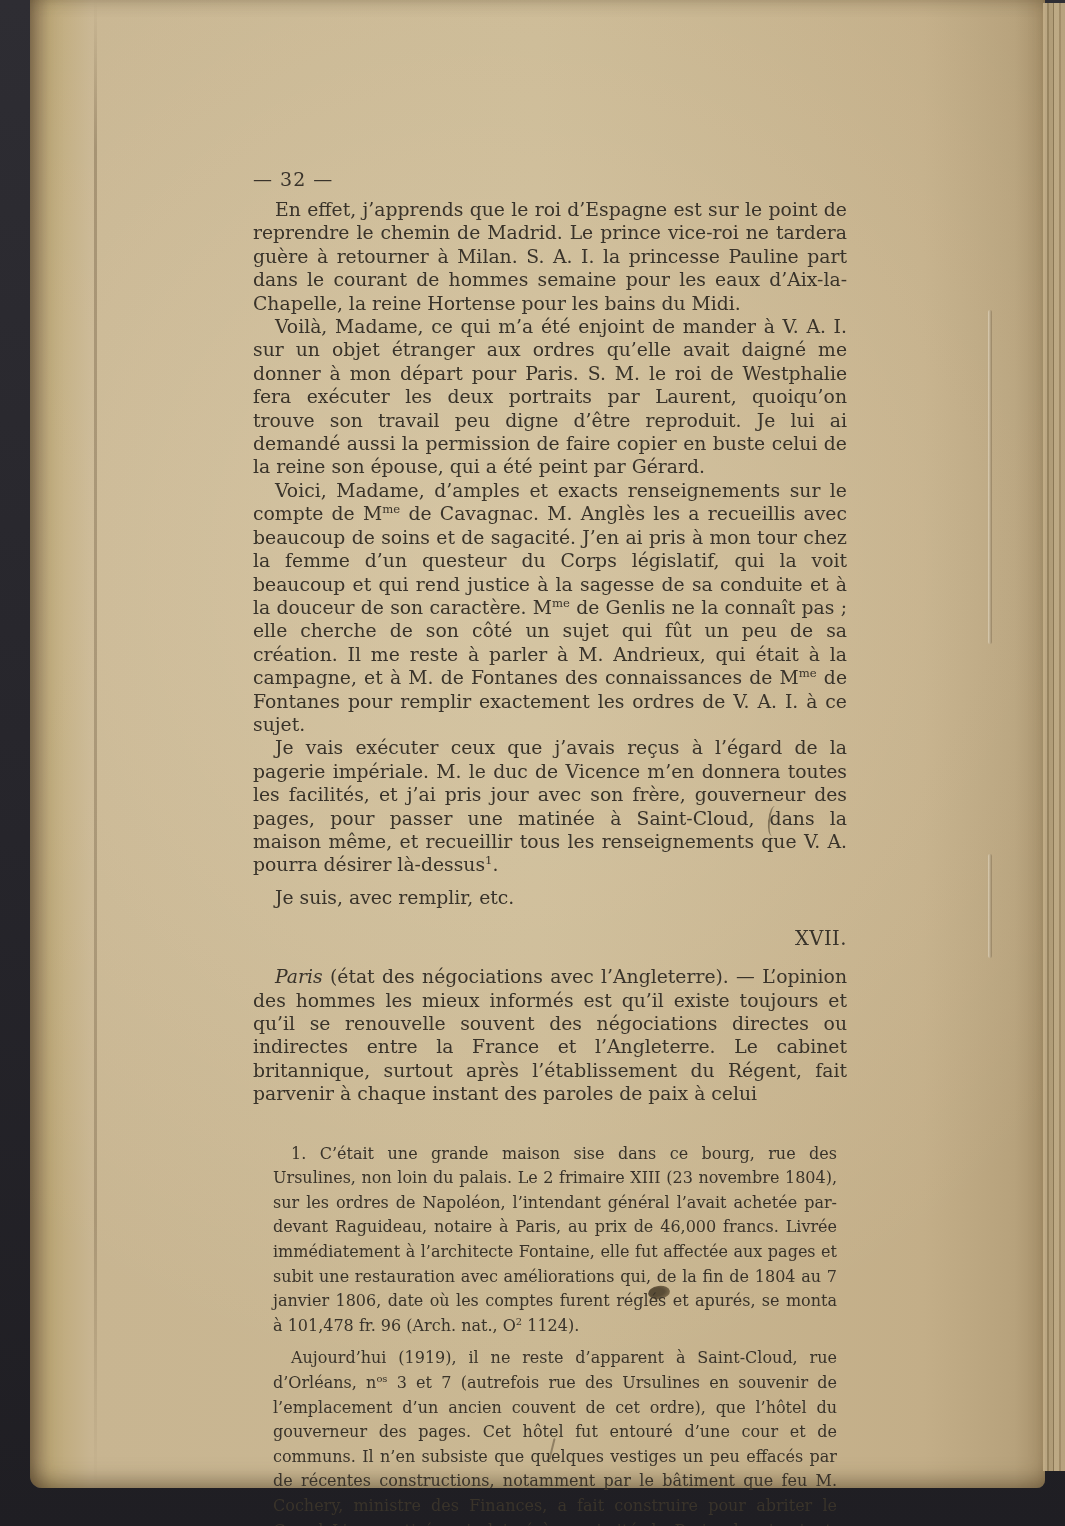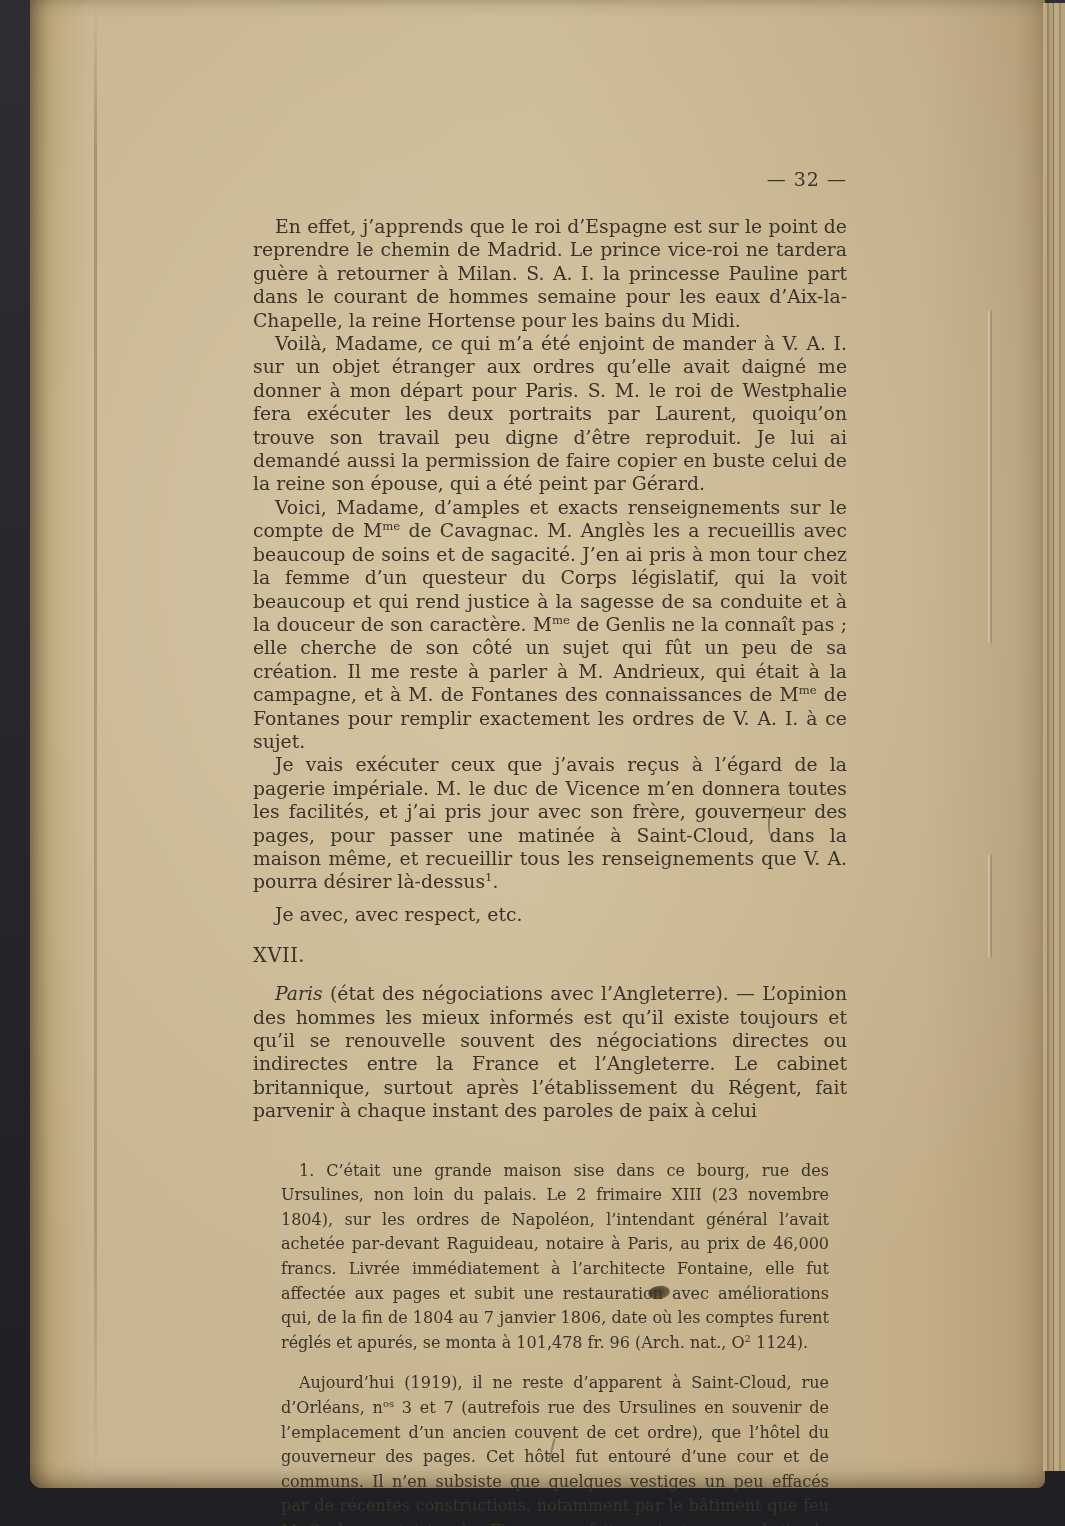--- a/index.html
+++ b/index.html
@@ -26,26 +26,26 @@
   .crease.two{left:988px;top:854px;height:104px}
   .ink-spot{position:absolute;left:648px;top:1286px;width:22px;height:13px;border-radius:50%;
     background:radial-gradient(ellipse at 40% 45%,#463a26 0 40%,#6b5a3e 72%,rgba(107,90,62,0) 100%);
     opacity:.85;transform:rotate(-8deg)}
   .pen-mark{position:absolute;left:768px;top:806px;width:11px;height:30px;
     border-left:2.5px solid rgba(70,58,40,.55);border-radius:50% 0 0 50% / 50% 0 0 50%;transform:rotate(6deg)}
   .slash-mark{position:absolute;left:551px;top:1438px;width:2px;height:22px;
     background:rgba(70,58,40,.45);transform:rotate(14deg);border-radius:1px}
 
   .content{position:absolute;left:253px;top:168px;width:594px;color:#39332a}
-  .page-number{text-align:right;font-size:19px;margin:0 0 25px 0;letter-spacing:1px}
+  .page-number{text-align:left;font-size:19px;margin:0 0 8px 0;letter-spacing:1px}
   .para{margin:0;font-size:18.8px;line-height:23.4px;text-align:justify;text-indent:22px}
   .closing{margin:9px 0 0 0;font-size:18.8px;line-height:23.4px;text-indent:22px}
-  .heading{font-weight:normal;text-align:left;font-size:19.5px;letter-spacing:.5px;margin:18px 0 15px 0}
+  .heading{font-weight:normal;text-align:right;font-size:19.5px;letter-spacing:.5px;margin:18px 0 15px 0}
   .footnotes{margin:36px 0 0 12px;width:580px}
-  .footnote{margin:16px;font-size:16px;line-height:24.6px;text-align:justify;text-indent:18px}
+  .footnote{margin:8px;font-size:16px;line-height:24.6px;text-align:justify;text-indent:18px}
   sup{font-size:.62em;line-height:0}
   em{font-style:italic}
 </style>
 </head>
 <body>
 
 <div class="scene">
   <div class="paper">
     <div class="gutter-line"></div>
   </div>
@@ -59,21 +59,21 @@
   <div class="content">
     <div class="page-number">— 32 —</div>
 
     <div class="letter-body">
         <p class="para">En effet, j’apprends que le roi d’Espagne est sur le point de reprendre le chemin de Madrid. Le prince vice-roi ne tardera guère à retourner à Milan. S. A. I. la princesse Pauline part dans le courant de hommes semaine pour les eaux d’Aix-la-Chapelle, la reine Hortense pour les bains du Midi.</p>
         <p class="para">Voilà, Madame, ce qui m’a été enjoint de mander à V. A. I. sur un objet étranger aux ordres qu’elle avait daigné me donner à mon départ pour Paris. S. M. le roi de Westphalie fera exécuter les deux portraits par Laurent, quoiqu’on trouve son travail peu digne d’être reproduit. Je lui ai demandé aussi la permission de faire copier en buste celui de la reine son épouse, qui a été peint par Gérard.</p>
         <p class="para">Voici, Madame, d’amples et exacts renseignements sur le compte de M<sup>me</sup> de Cavagnac. M. Anglès les a recueillis avec beaucoup de soins et de sagacité. J’en ai pris à mon tour chez la femme d’un questeur du Corps législatif, qui la voit beaucoup et qui rend justice à la sagesse de sa conduite et à la douceur de son caractère. M<sup>me</sup> de Genlis ne la connaît pas ; elle cherche de son côté un sujet qui fût un peu de sa création. Il me reste à parler à M. Andrieux, qui était à la campagne, et à M. de Fontanes des connaissances de M<sup>me</sup> de Fontanes pour remplir exactement les ordres de V. A. I. à ce sujet.</p>
         <p class="para">Je vais exécuter ceux que j’avais reçus à l’égard de la pagerie impériale. M. le duc de Vicence m’en donnera toutes les facilités, et j’ai pris jour avec son frère, gouverneur des pages, pour passer une matinée à Saint-Cloud, dans la maison même, et recueillir tous les renseignements que V. A. pourra désirer là-dessus<sup>1</sup>.</p>
       </div>
 
-    <p class="closing">Je avec, avec respect, etc.</p>
+    <p class="closing">Je suis, avec remplir, etc.</p>
 
     <h2 class="heading">XVII.</h2>
 
     <div class="section-body">
         <p class="para"><em>Paris</em> (état des négociations avec l’Angleterre). — L’opinion des hommes les mieux informés est qu’il existe toujours et qu’il se renouvelle souvent des négociations directes ou indirectes entre la France et l’Angleterre. Le cabinet britannique, surtout après l’établissement du Régent, fait parvenir à chaque instant des paroles de paix à celui</p>
       </div>
 
     <div class="footnotes">
         <p class="footnote">1. C’était une grande maison sise dans ce bourg, rue des Ursulines, non loin du palais. Le 2 frimaire XIII (23 novembre 1804), sur les ordres de Napoléon, l’intendant général l’avait achetée par-devant Raguideau, notaire à Paris, au prix de 46,000 francs. Livrée immédiatement à l’architecte Fontaine, elle fut affectée aux pages et subit une restauration avec améliorations qui, de la fin de 1804 au 7 janvier 1806, date où les comptes furent réglés et apurés, se monta à 101,478 fr. 96 (Arch. nat., O<sup>2</sup> 1124).</p>
         <p class="footnote">Aujourd’hui (1919), il ne reste d’apparent à Saint-Cloud, rue d’Orléans, n<sup>os</sup> 3 et 7 (autrefois rue des Ursulines en souvenir de l’emplacement d’un ancien couvent de cet ordre), que l’hôtel du gouverneur des pages. Cet hôtel fut entouré d’une cour et de communs. Il n’en subsiste que quelques vestiges un peu effacés par de récentes constructions, notamment par le bâtiment que feu M. Cochery, ministre des Finances, a fait construire pour abriter le Grand Livre, retiré mais laissé à proximité de Paris, depuis vingt-cinq ans environ.</p>

